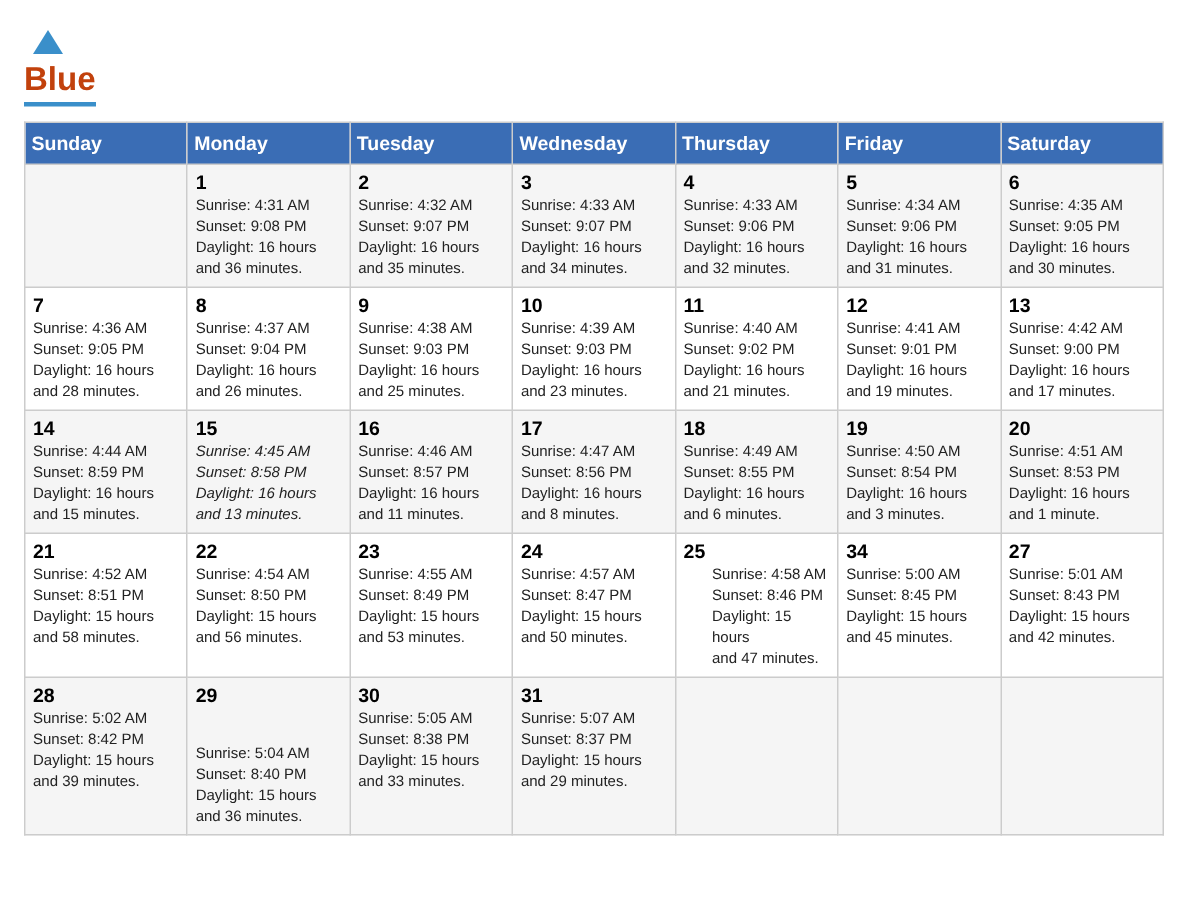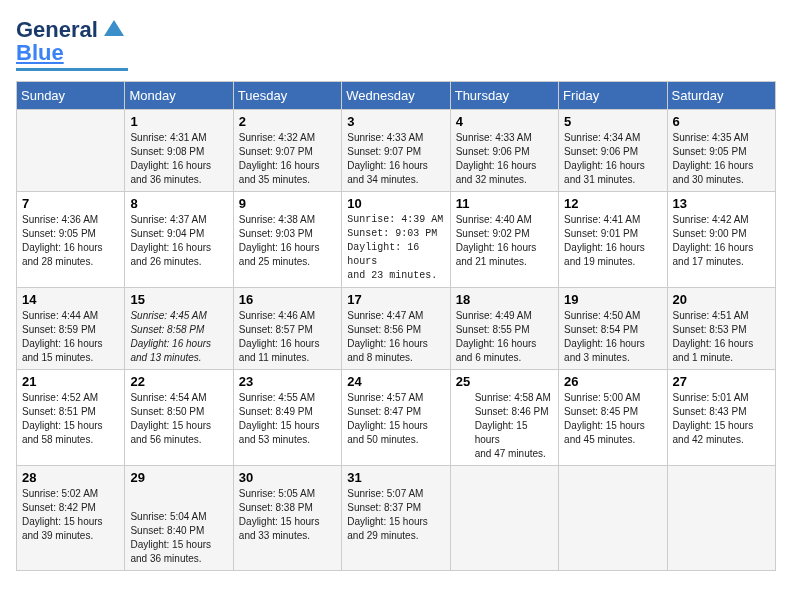--- a/index.html
+++ b/index.html
@@ -43,21 +43,21 @@
       width: 100%;
       border-collapse: collapse;
       font-size: 11px;
     }
     thead tr th {
       background: #3a6db5;
       color: #fff;
       padding: 6px 4px;
       text-align: left;
       font-size: 13px;
-      font-weight: normal;
+      font-weight: bold;
       border: 1px solid #ccc;
     }
     tbody tr td {
       border: 1px solid #ccc;
       vertical-align: top;
       padding: 4px 5px;
       min-height: 70px;
       width: 14.28%;
     }
     tbody tr:nth-child(odd) td {
@@ -76,26 +76,25 @@
       line-height: 1.4;
       color: #222;
     }
   </style>
 </head>
 <body>
 
 <div class="header">
   <div class="logo">
     <div style="display:flex;align-items:center;gap:0">
-      <span style="font-size:22px;font-weight:bold;color:#1a3a6b;">General</span>
       <svg width="28" height="28" viewBox="0 0 28 28" style="margin-left:2px">
         <polygon points="14,4 24,20 4,20" fill="#3a8fca"></polygon>
       </svg>
     </div>
-    <div style="font-size:22px;font-weight:bold;color:#3b82f6;margin-top:-4px;text-decoration:underline;">Blue</div>
+    <div style="font-size:22px;font-weight:bold;color:#c2410c;margin-top:-4px;">Blue</div>
     <div class="logo-underline"></div>
   </div>
   <div class="title-section">
     <div class="calendar-title"></div>
     <div class="calendar-subtitle"></div>
   </div>
 </div>
 
 <table>
   <thead>
@@ -172,21 +171,21 @@
         </td>
         <td>
           <div class="day-number">9</div>
           <div class="day-info" style="white-space: pre-line;">Sunrise: 4:38 AM
 Sunset: 9:03 PM
 Daylight: 16 hours
 and 25 minutes.</div>
         </td>
         <td>
           <div class="day-number">10</div>
-          <div class="day-info" style="white-space: pre-line; font-family: Liberation Mono, monospace;">Sunrise: 4:39 AM
+          <div class="day-info" style="white-space: pre-line;">Sunrise: 4:39 AM
 Sunset: 9:03 PM
 Daylight: 16 hours
 and 23 minutes.</div>
         </td>
         <td>
           <div class="day-number">11</div>
           <div class="day-info" style="white-space: pre-line;">Sunrise: 4:40 AM
 Sunset: 9:02 PM
 Daylight: 16 hours
 and 21 minutes.</div>
@@ -287,21 +286,21 @@
 and 50 minutes.</div>
         </td>
         <td>
           <div class="day-number">25</div>
           <div class="day-info" style="white-space: pre-line; margin-left: 19px;">Sunrise: 4:58 AM
 Sunset: 8:46 PM
 Daylight: 15 hours
 and 47 minutes.</div>
         </td>
         <td>
-          <div class="day-number">26</div>
+          <div class="day-number">34</div>
           <div class="day-info" style="white-space: pre-line;">Sunrise: 5:00 AM
 Sunset: 8:45 PM
 Daylight: 15 hours
 and 45 minutes.</div>
         </td>
         <td>
           <div class="day-number">27</div>
           <div class="day-info" style="white-space: pre-line;">Sunrise: 5:01 AM
 Sunset: 8:43 PM
 Daylight: 15 hours

